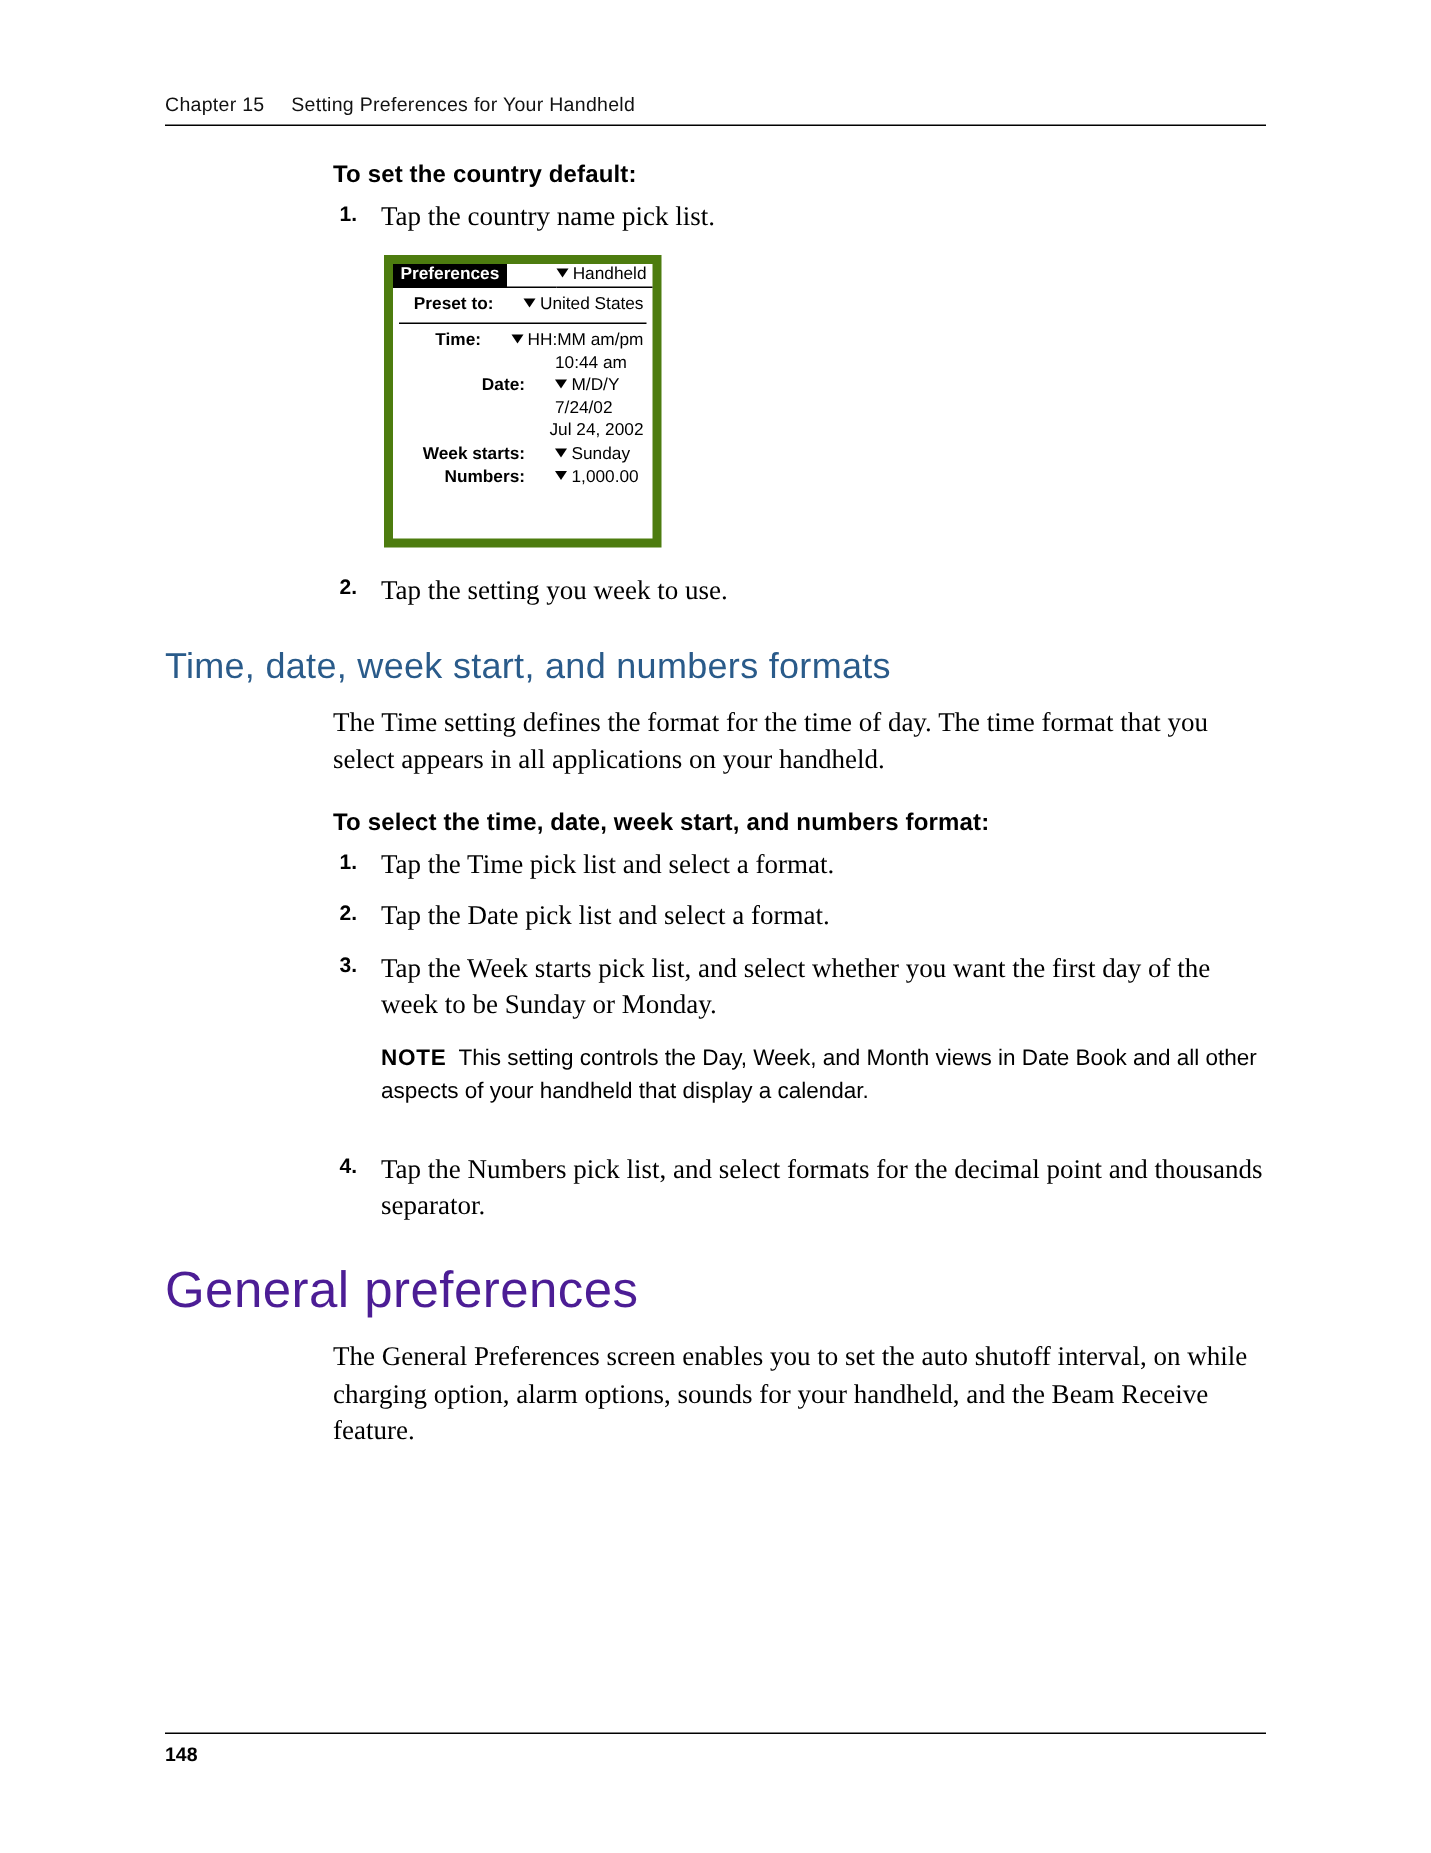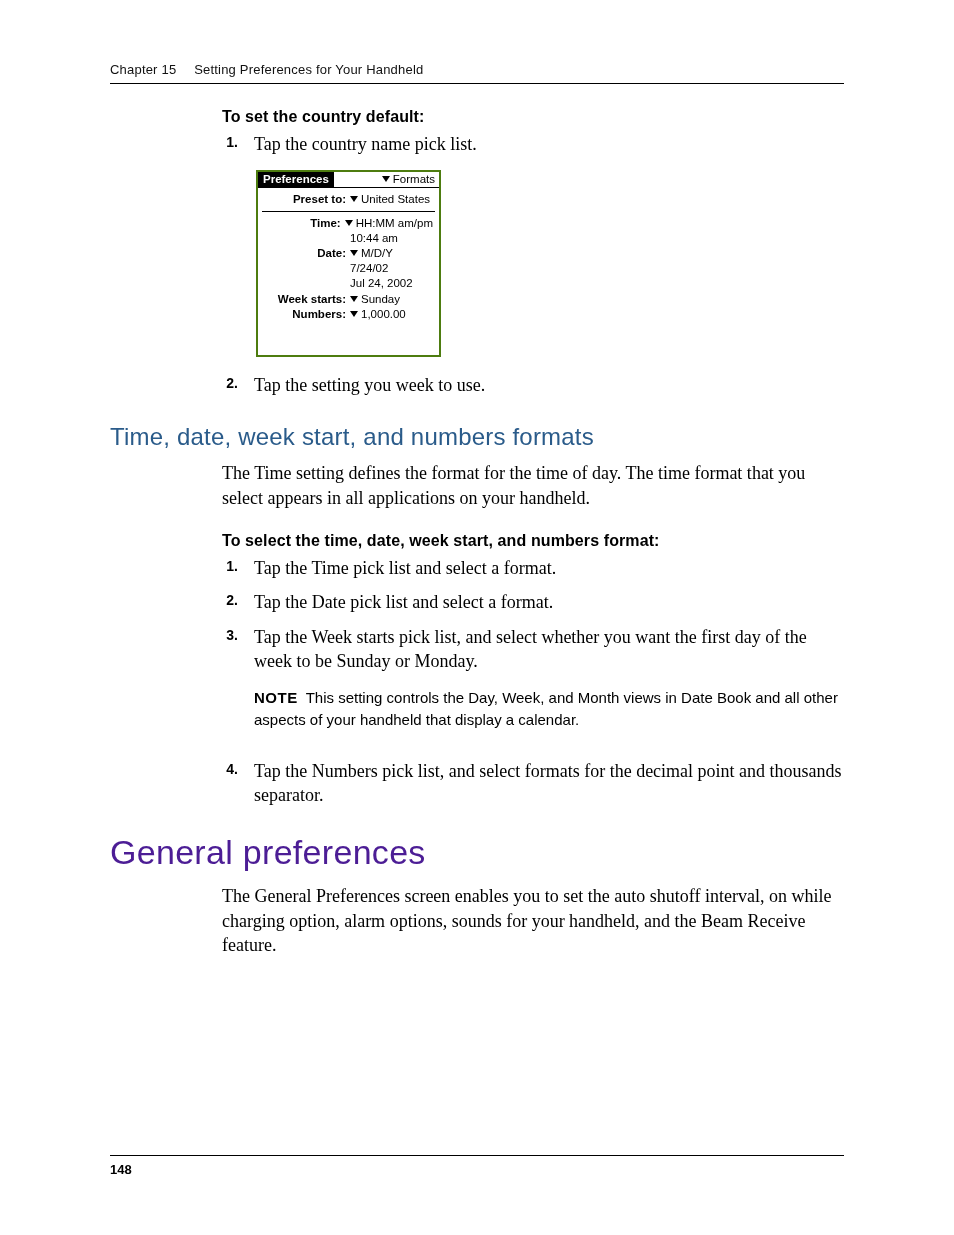--- a/index.html
+++ b/index.html
@@ -108,21 +108,21 @@
     font-weight: bold;
     font-size: 13px;
     border-top: 1px solid #000;
     padding-top: 6px;
     width: 734px;
   }
 
   
   .palm {
     width: 185px;
-    border: 2px solid #4d7c0f;
+    border: 6px solid #4d7c0f;
     background: #fff;
     font-family: "Helvetica Neue", Arial, sans-serif;
     font-size: 11.5px;
     line-height: 1.15;
     margin: 6px 0 16px 34px;
     box-sizing: border-box;
     padding-bottom: 34px;
   }
   .palm-titlebar {
     display: flex;
@@ -138,20 +138,21 @@
   }
   .palm-spacer { flex: 1; border-bottom: 1px solid #000; }
   .palm-menu {
     padding: 1px 4px 0 0;
     border-bottom: 1px solid #000;
     white-space: nowrap;
   }
   .palm-row {
     display: flex;
     padding: 2px 6px 0 6px;
+    gap: 16px;
   }
   .palm-row.first { margin-top: 3px; }
   .palm-label {
     width: 82px;
     text-align: right;
     font-weight: bold;
     padding-right: 4px;
     white-space: nowrap;
   }
   .palm-val {
@@ -192,21 +193,21 @@
         <span class="step-num">1.</span>
         <span class="step-body">Tap the country name pick list.</span>
       </li>
     </ol>
 
     <div class="palm">
       <div class="palm-titlebar">
         <span class="palm-title">Preferences</span>
         <span class="palm-spacer"></span>
         <span class="palm-menu">
-          <span class="tri"></span><span>Formats</span>
+          <span class="tri"></span><span>Handheld</span>
         </span>
       </div>
 
       <div class="palm-row first">
         <span class="palm-label">Preset to:</span>
         <span class="palm-val">
           <span class="tri"></span><span>United States</span>
         </span>
       </div>
 

